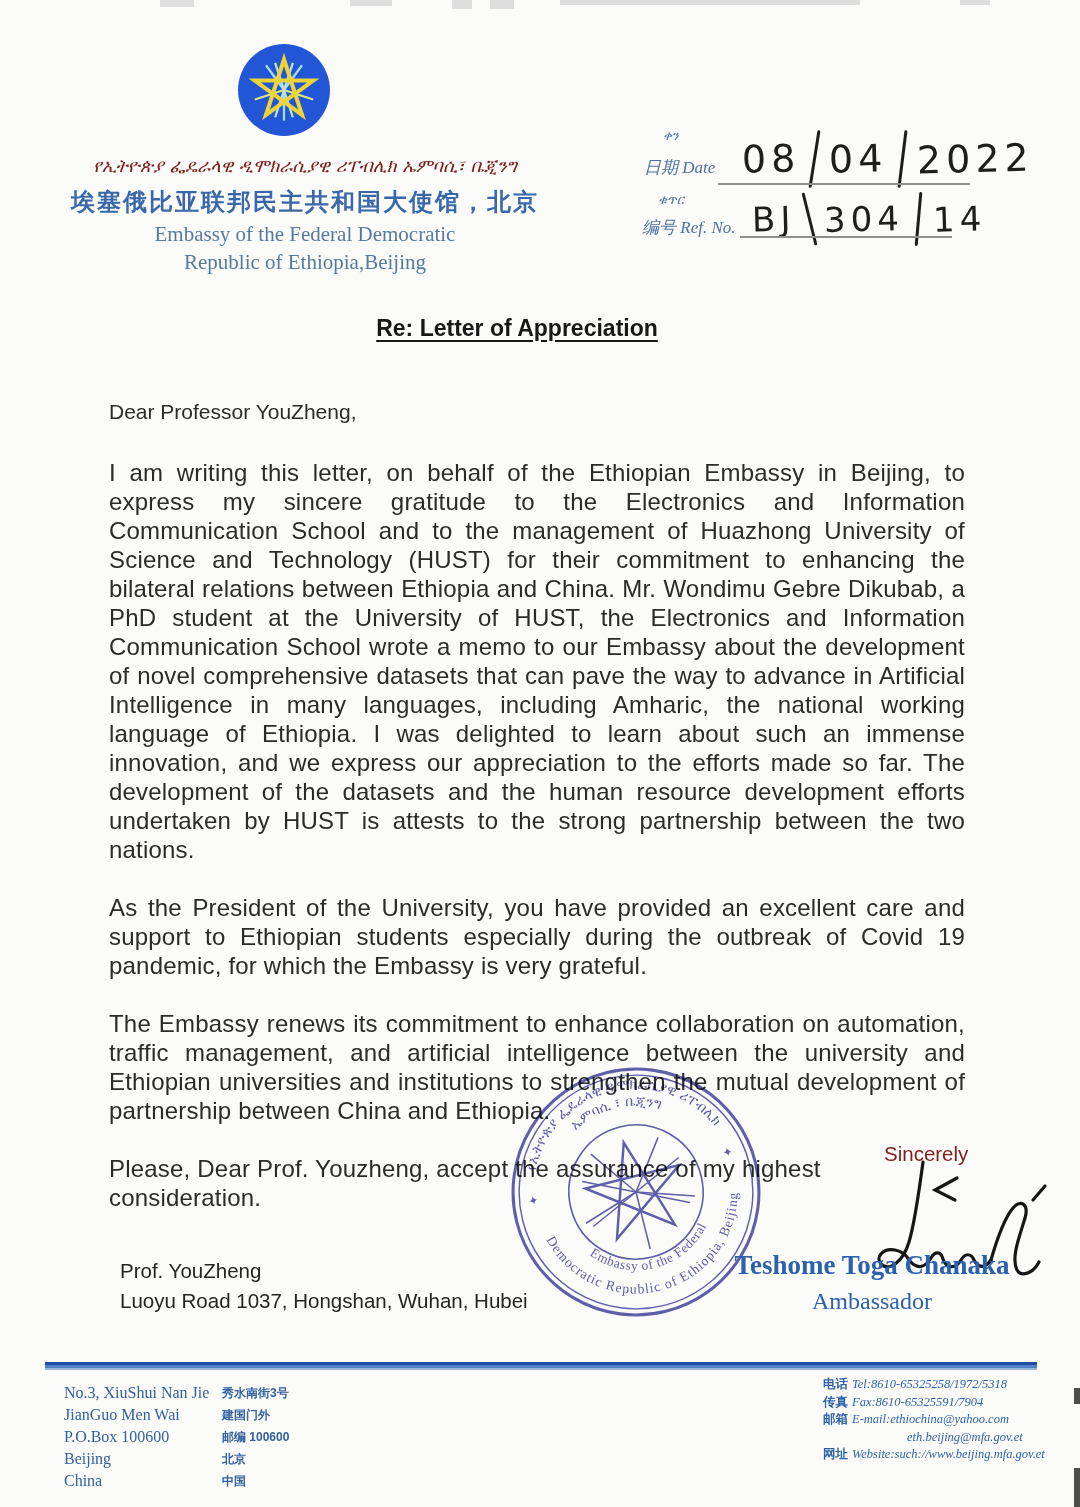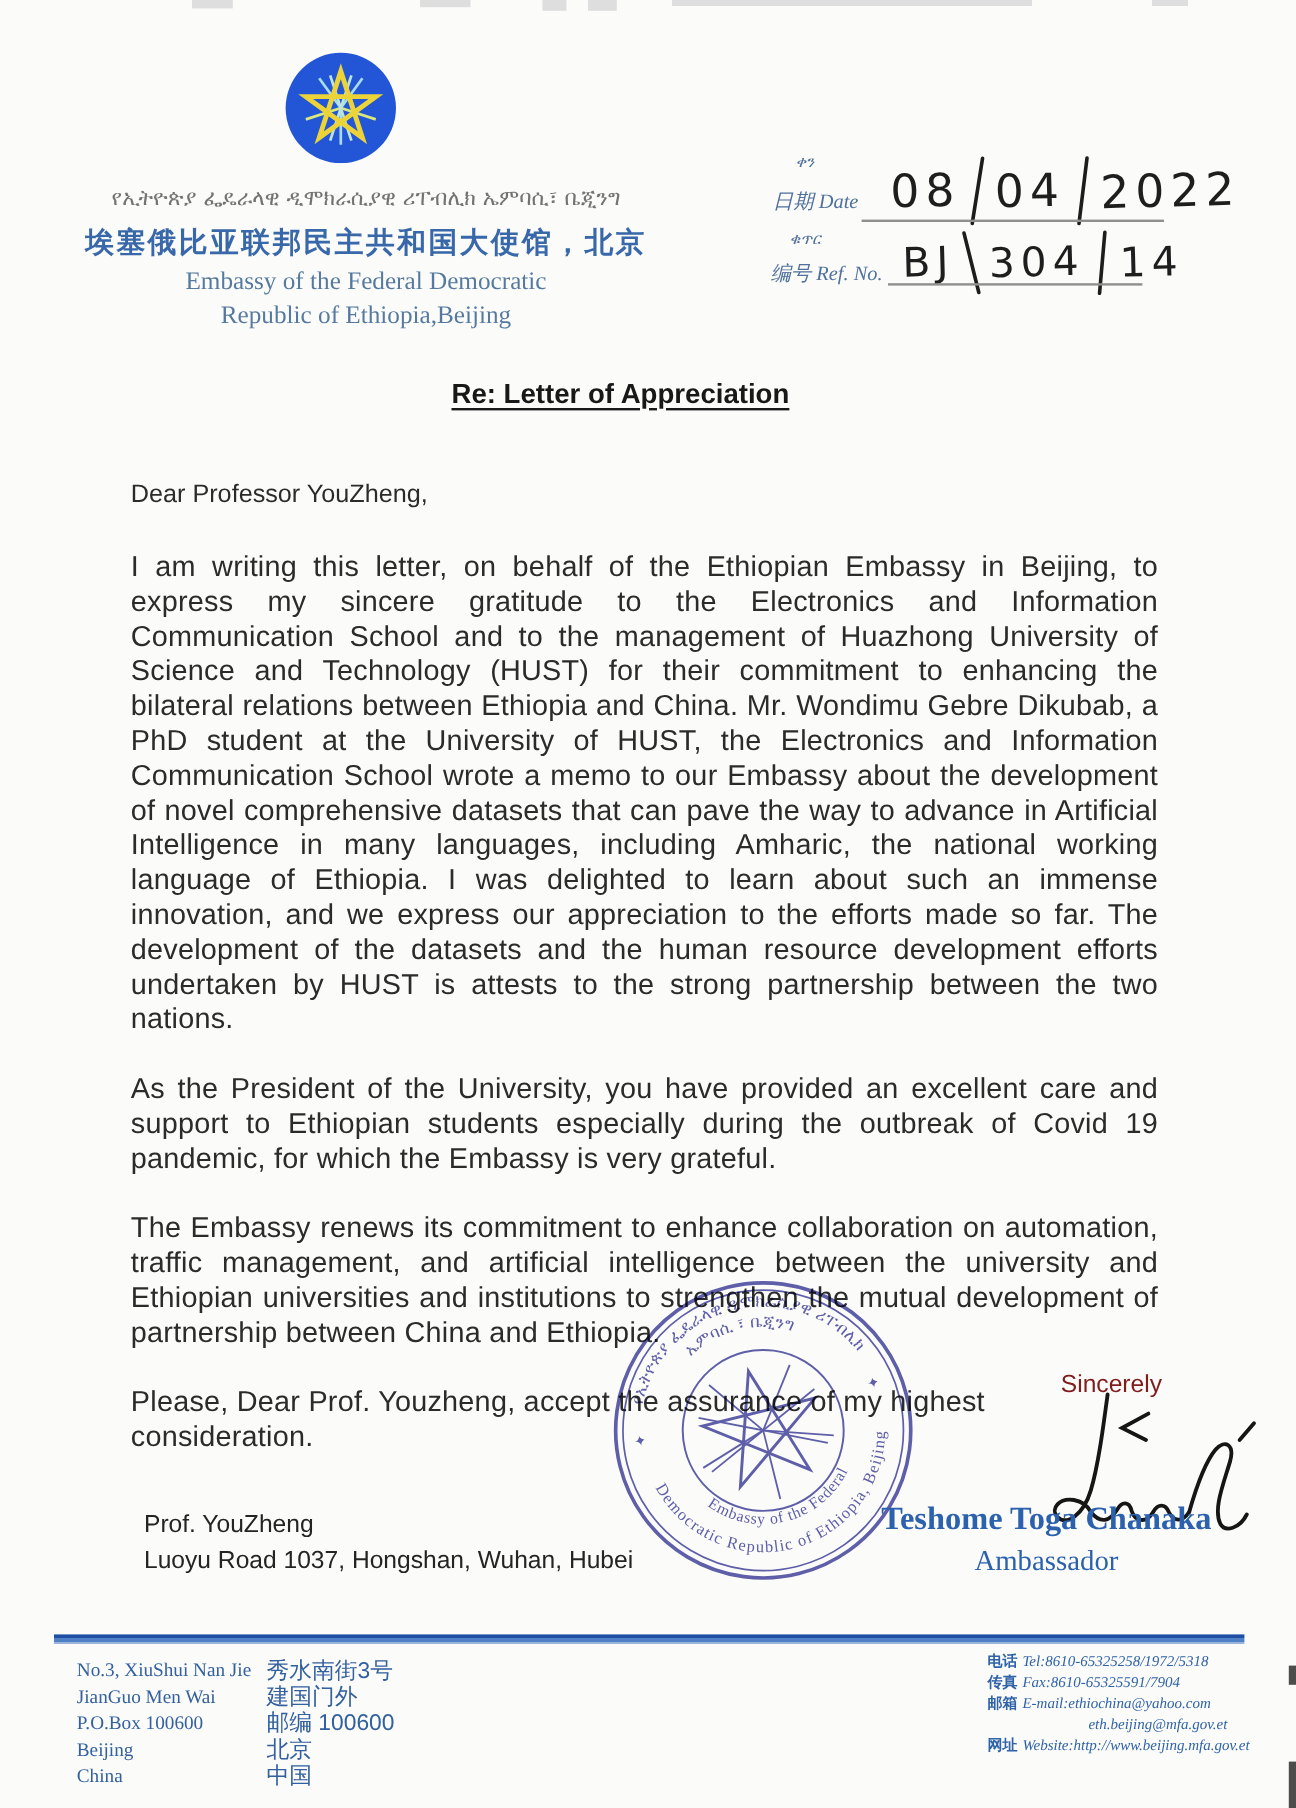--- a/index.html
+++ b/index.html
@@ -4,21 +4,21 @@
 <style>
   html,body{margin:0;padding:0;background:#e9e9e7;}
   .page{
     position:relative;width:1080px;height:1507px;margin:0 auto;
     background:#fbfbf9;overflow:hidden;
     font-family:"Liberation Sans",sans-serif;color:#2b2b2b;
   }
   .abs{position:absolute;}
   .logo{left:237px;top:42px;width:94px;height:94px;}
   .amharic-name{left:58px;top:155px;width:494px;text-align:center;
-    font-family:"DejaVu Serif",serif;font-size:18px;color:#737373;}
+    font-family:"DejaVu Serif",serif;font-style:italic;font-size:18px;color:#7f1d1d;}
   .chinese-name{left:58px;top:186px;width:494px;text-align:center;
     font-size:24px;font-weight:600;letter-spacing:2px;color:#3968aa;}
   .en-name{left:58px;top:220px;width:494px;text-align:center;
     font-family:"Liberation Serif",serif;font-size:21px;line-height:28px;color:#567a9f;}
   
   .tag-am{font-size:13px;color:#50719d;font-family:"DejaVu Serif",serif;font-style:italic;margin-left:12px;}
   .tag-label{font-size:17px;color:#50719d;font-family:"Liberation Serif",serif;font-style:italic;}
   .hand-row{display:flex;align-items:center;}
   .hand{font-size:38px;color:#1e1e1e;letter-spacing:5px;transform:rotate(-1.5deg);
     font-family:"DejaVu Sans",sans-serif;}
@@ -46,21 +46,21 @@
   .stamp .ring{fill:none;stroke:#4949a2;}
   .stamp .st-en{font-family:"Liberation Serif",serif;font-size:13.5px;letter-spacing:1px;fill:#4949a2;}
   .stamp .st-en2{font-family:"Liberation Serif",serif;font-size:13px;letter-spacing:.6px;fill:#4949a2;}
   .stamp .st-am{font-family:"DejaVu Serif",serif;font-size:13.5px;fill:#4949a2;}
   .stamp .st-mark{font-size:12px;fill:#4949a2;}
   
   .divider{left:45px;top:1362px;width:992px;height:8px;
     background:linear-gradient(#1e4fa4 0 35%,#4f7fc4 35% 80%,#9ab4dc 80%);}
   .foot-en{left:64px;top:1382px;font-family:"Liberation Serif",serif;
     font-size:16px;line-height:22px;color:#33609e;}
-  .foot-zh{left:222px;top:1382px;font-size:19px;line-height:22px;font-weight:normal;color:#33609e;}
+  .foot-zh{left:222px;top:1382px;font-size:12px;line-height:22px;font-weight:bold;color:#33609e;}
   .foot-contacts{left:823px;top:1376px;font-size:12.5px;line-height:17.5px;color:#2f63a8;}
   .c-label{font-weight:bold;margin-right:4px;}
   .c-val{font-family:"Liberation Serif",serif;font-style:italic;}
   .c-row.indent{padding-left:84px;}
   
   .smudge{background:#dedede;}
   .edge-tick{background:#2e2e2e;opacity:.85;}
 </style>
 </head>
 <body>
@@ -201,17 +201,17 @@
     <div class="c-row">
       <span class="c-label">传真</span><span class="c-val">Fax:8610-65325591/7904</span>
     </div>
     <div class="c-row">
       <span class="c-label">邮箱</span><span class="c-val">E-mail:ethiochina@yahoo.com</span>
     </div>
     <div class="c-row indent">
       <span class="c-val">eth.beijing@mfa.gov.et</span>
     </div>
     <div class="c-row">
-      <span class="c-label">网址</span><span class="c-val">Website:http://www.beijing.mfa.gov.et</span>
+      <span class="c-label">网址</span><span class="c-val">Website:such://www.beijing.mfa.gov.et</span>
     </div>
   </div>
 
 </div>
 
 </body></html>

